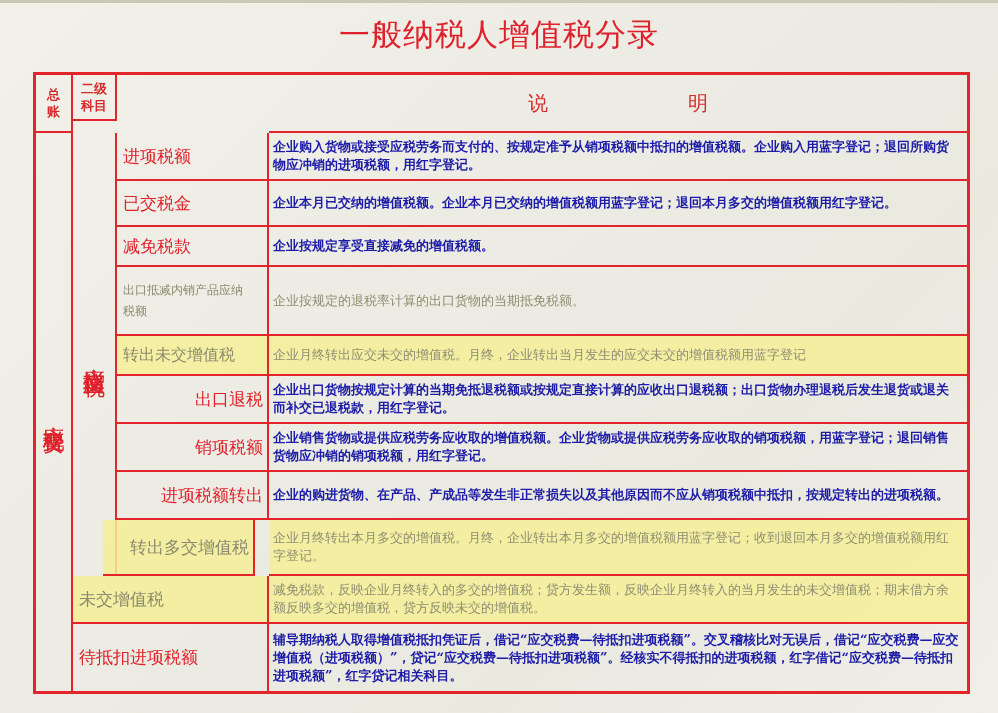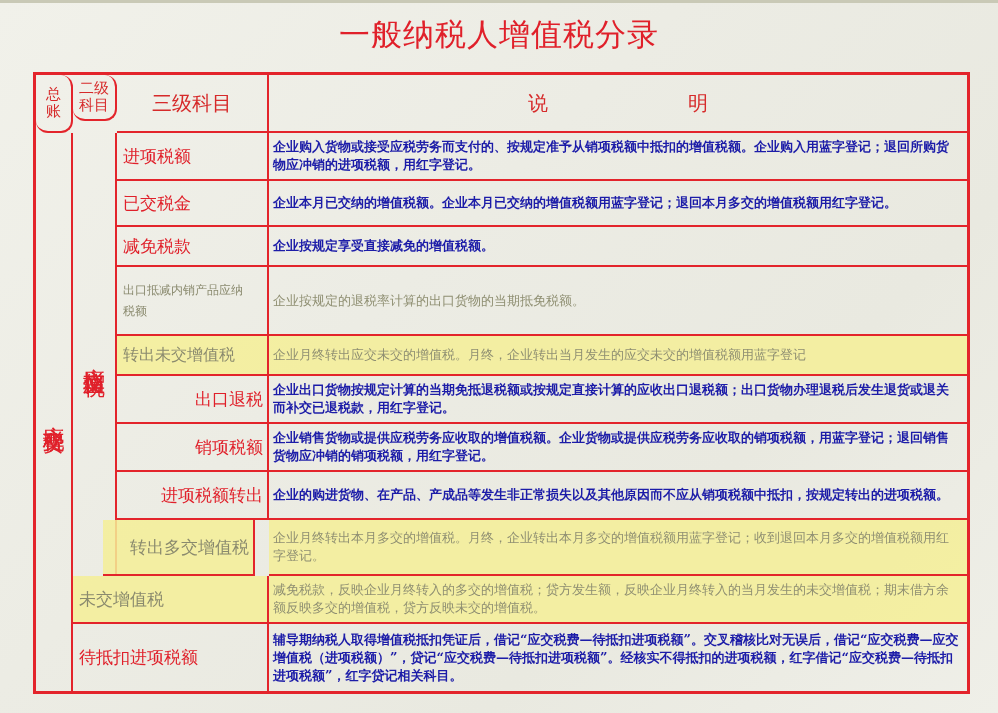--- a/index.html
+++ b/index.html
@@ -18,21 +18,21 @@
   .tbl {
     position:absolute; left:33px; top:72px; width:937px; height:622px;
     border:3px solid #e3242b; box-sizing:border-box;
   }
   .cell {
     position:absolute; box-sizing:border-box;
     border-right:2px solid #e3242b; border-bottom:2px solid #e3242b;
     display:flex; align-items:center;
   }
   .hdr { justify-content:center; color:#d62a2a; text-align:center; }
-  .hdr.small { font-size:15px; font-weight:normal; line-height:17px;border-radius:12px; }
+  .hdr.small { font-size:13px; font-weight:bold; line-height:17px; }
   .hdr.mid { font-size:20px; }
   .hdr.big { font-size:20px; letter-spacing:60px; padding-left:60px; }
   .vert { justify-content:center; color:#e0202a; font-size:22px; line-height:28px; text-align:center; writing-mode:vertical-rl; letter-spacing:2px; }
   .l3 { color:#e0202a; font-size:17px; padding-left:6px; }
   .l3.right { justify-content:flex-end; padding-right:4px; padding-left:0; }
   .l3.gray { color:#8a8a6e; }
   .desc { font-size:13px; line-height:18px; padding:0 6px 0 4px; font-weight:bold; color:#1c1ca8; }
   .desc.gray { color:#8f8f72; font-weight:normal; }
   .yellow { background: rgba(244,238,150,0.85); }
   .noborder-r { border-right:none; }
@@ -44,21 +44,20 @@
 <div class="title">一般纳税人增值税分录</div>
 
 <div class="tbl">
 
   <div class="cell hdr small" style="left:0;top:0;width:37px;height:58px;">
       <span style="width:16px;display:inline-block;">总账</span>
     </div>
   <div class="cell hdr small" style="left:37px;top:0;width:44px;height:46px;">
       <span style="width:30px;display:inline-block;">二级科目</span>
     </div>
-  <div class="cell hdr mid" style="left:81px;top:0;width:152px;height:58px;">三级科目</div>
   <div class="cell hdr big noborder-r" style="left:233px;top:0;width:698px;height:58px;">说　明</div>
 
   <div class="cell vert" style="left:0;top:58px;width:37px;height:558px;border-bottom:none;">应交税费</div>
 
   <div class="cell vert" style="left:37px;top:58px;width:44px;height:443px;border-bottom:none;">应交增值税</div>
 
   <div class="cell l3" style="left:81px;top:58px;width:152px;height:48px;">进项税额</div>
   <div class="cell desc noborder-r" style="left:233px;top:58px;width:698px;height:48px;">企业购入货物或接受应税劳务而支付的、按规定准予从销项税额中抵扣的增值税额。企业购入用蓝字登记；退回所购货物应冲销的进项税额，用红字登记。</div>
 
   <div class="cell l3" style="left:81px;top:106px;width:152px;height:46px;">已交税金</div>

